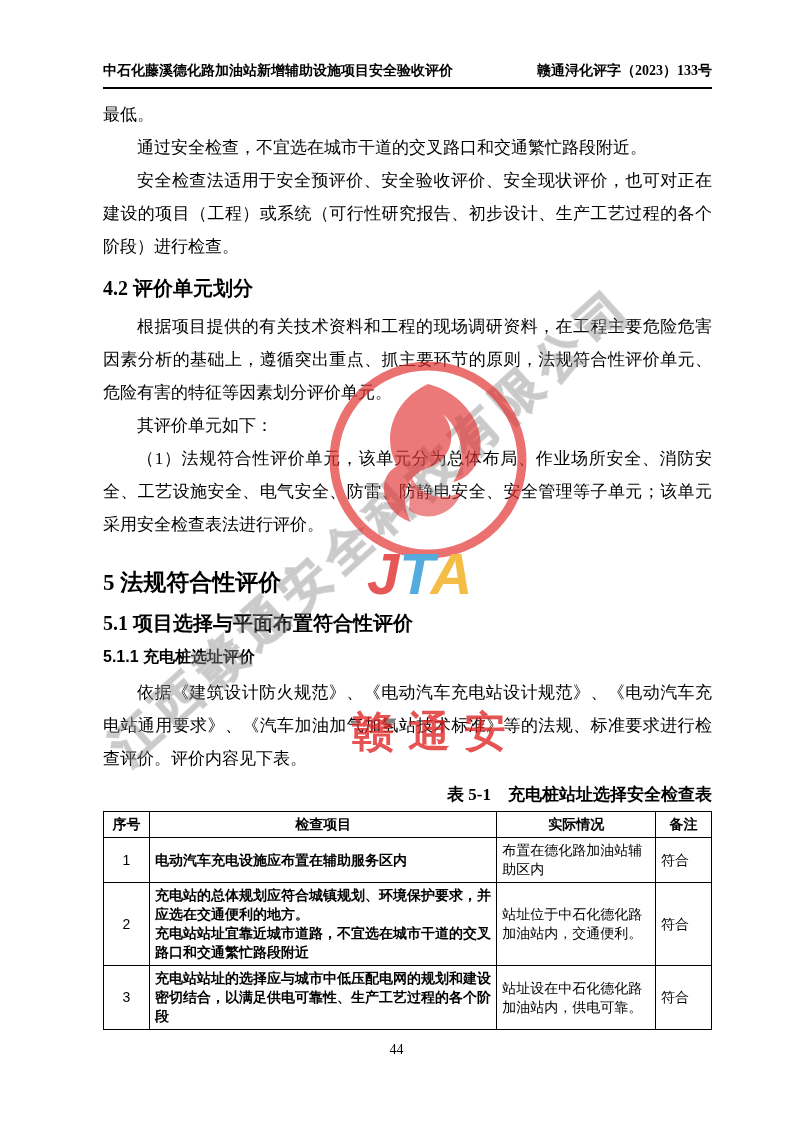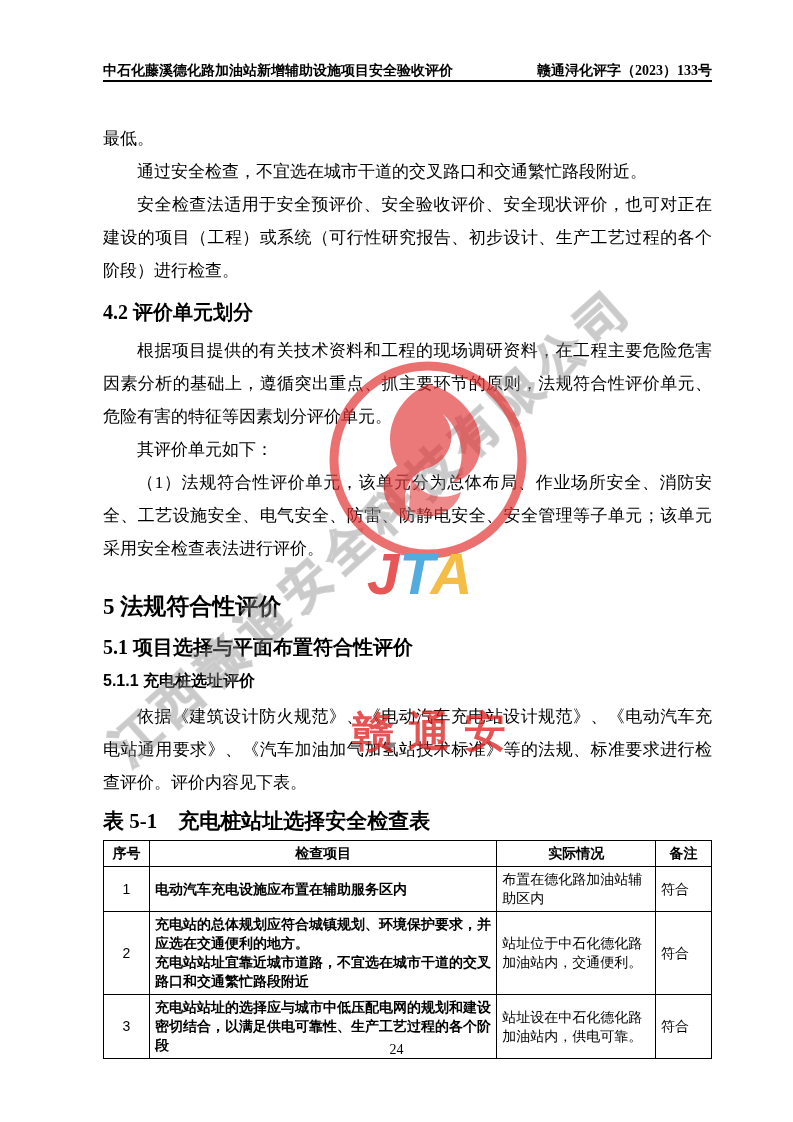--- a/index.html
+++ b/index.html
@@ -11,24 +11,25 @@
     background:#ffffff;
     color:#000;
     font-family:"Liberation Serif","DejaVu Serif",serif;
     overflow:hidden;
   }
   
   .header {
     position:absolute; top:62px; left:103px; width:609px;
     display:flex; justify-content:space-between; align-items:flex-end;
     font-size:14px; font-weight:bold;
+    padding-bottom:7px;
     border-bottom:2px solid #000;
   }
   
-  .content { position:absolute; top:98px; left:103px; width:609px;margin-top:24px; }
+  .content { position:absolute; top:98px; left:103px; width:609px; }
   .para {
     font-size:17px; line-height:33px;
     text-align:justify; text-indent:2em;
   }
   .para.noindent { text-indent:0; }
   .h-l2 {  
     font-size:20px; font-weight:bold;
     margin:12px 0 8px;
   }
   .h-l1 {  
@@ -36,21 +37,21 @@
     font-family:Liberation Serif, serif;
     margin:26px 0 10px;
   }
   .h-l3 {  
     font-size:16px; font-weight:bold;
     font-family:"Liberation Sans","DejaVu Sans",sans-serif;
     margin:10px 0 8px;
   }
   
   .tbl-caption {
-    text-align:left; font-weight:bold; font-size:21px;
+    text-align:right; font-weight:bold; font-size:17px;
     margin:8px 0 5px;
   }
   table.check {
     width:100%; border-collapse:collapse;
     font-size:14px;
     font-family:"Liberation Sans","DejaVu Sans",sans-serif;
   }
   table.check th, table.check td {
     border:1px solid #000;
     padding:3px 5px;
@@ -150,21 +151,21 @@
           <td class="cell-no">3</td>
           <td class="cell-item">充电站站址的选择应与城市中低压配电网的规划和建设密切结合，以满足供电可靠性、生产工艺过程的各个阶段</td>
           <td class="cell-actual">站址设在中石化德化路加油站内，供电可靠。</td>
           <td class="cell-note">符合</td>
         </tr>
       </tbody>
     </table>
   </div>
 
   <div class="footer">
-    <span>24</span>
+    <span>44</span>
   </div>
 
   <div class="watermark">
     <div class="wm-diagonal">江西赣通安全科技有限公司</div>
     <div class="wm-red">赣通安</div>
     <div class="wm-seal">
       <svg width="210" height="280" viewBox="0 0 210 280" xmlns="http://www.w3.org/2000/svg">
 
         <circle cx="105" cy="104" r="94" fill="none" stroke="#e23333" stroke-width="9" opacity="0.85"></circle>
 

